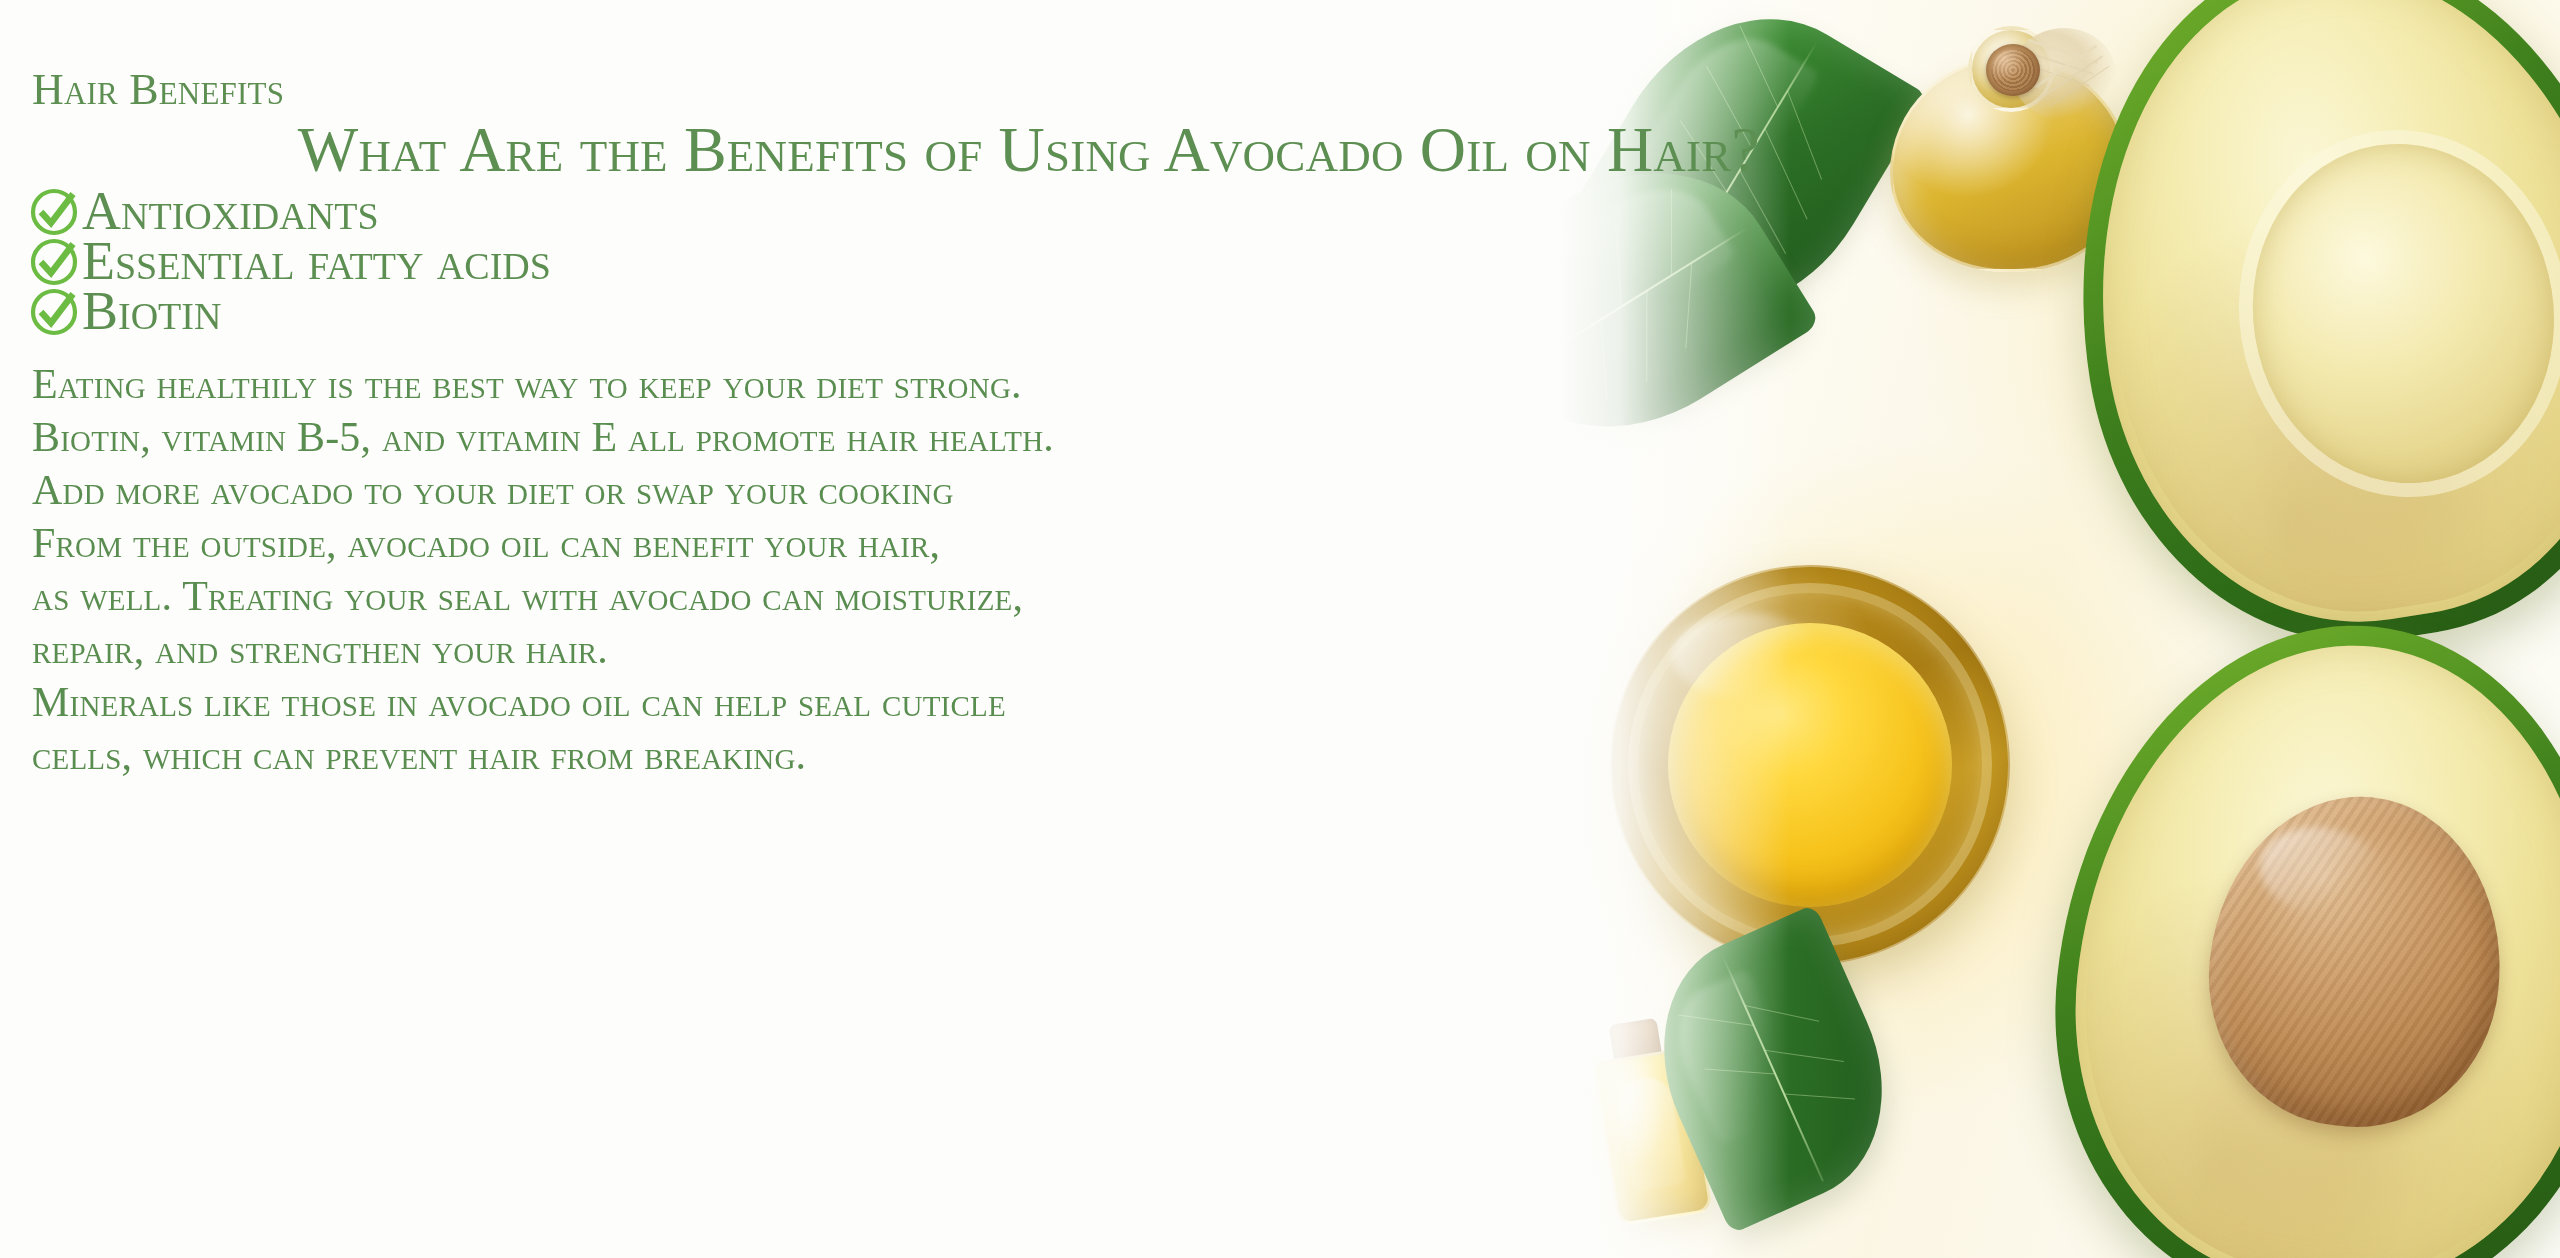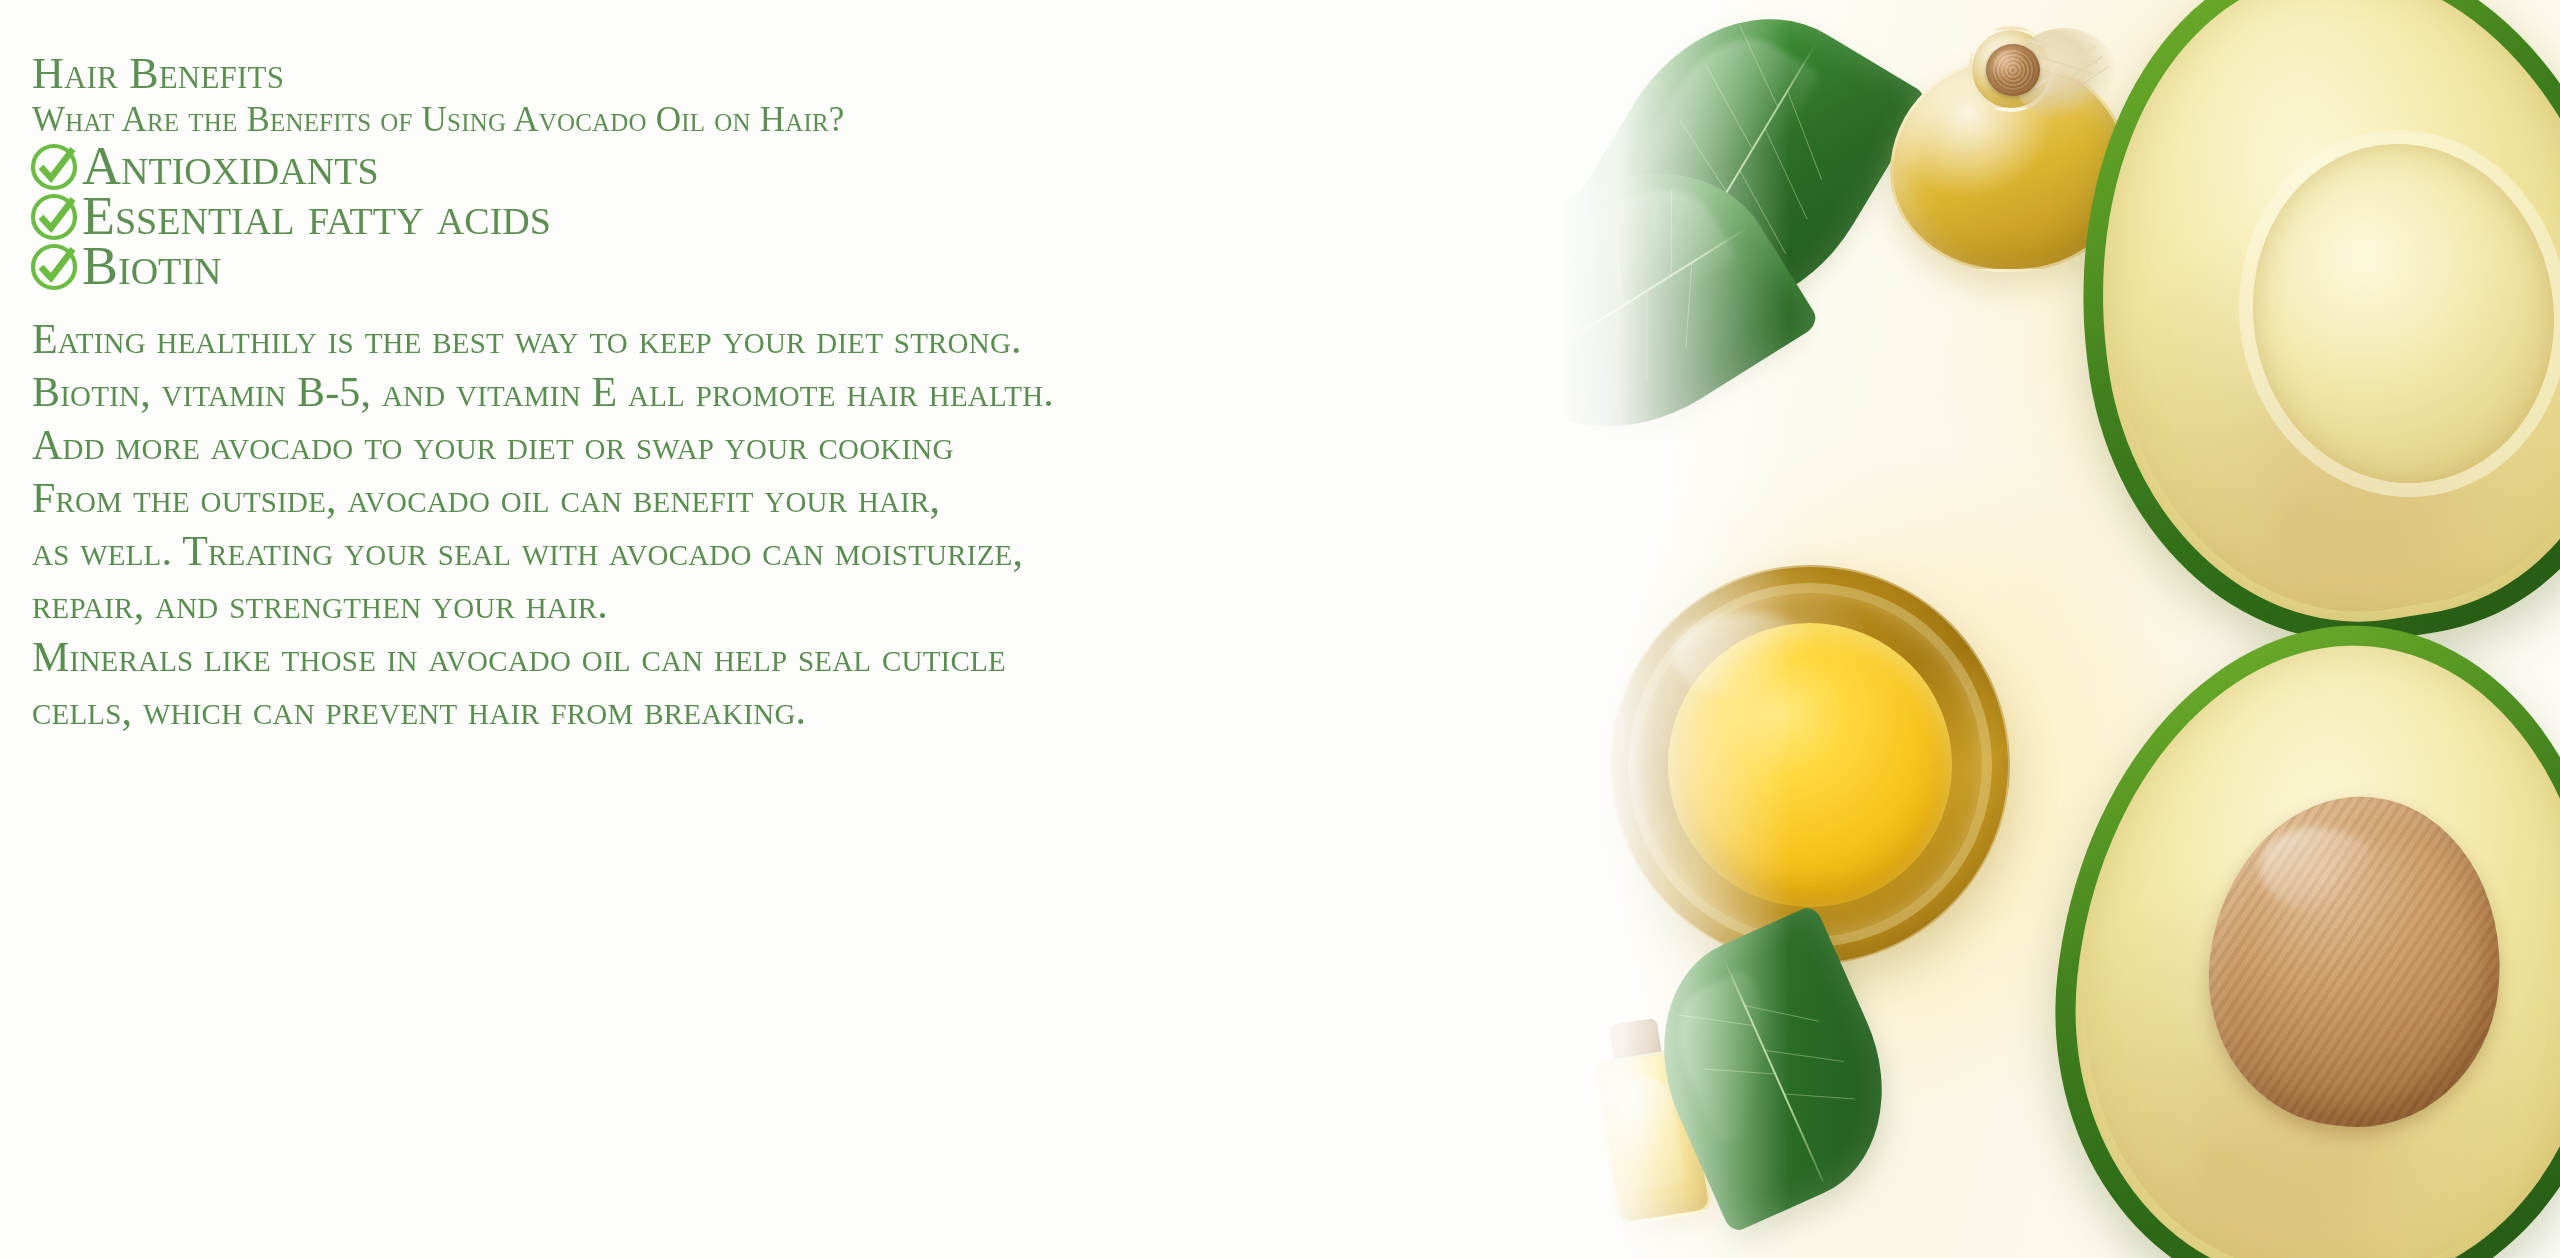--- a/index.html
+++ b/index.html
@@ -251,25 +251,26 @@
     font-family:"Liberation Serif", serif;
     font-variant:small-caps;
     font-feature-settings:"smcp" 1;
     color:#5d8f52;
     letter-spacing:.2px;
     white-space:nowrap;
   }
 
   #kicker {
     font-size:44px; line-height:1.0;
-    margin:12px 0 6px 2px;
+    margin:28px 0 6px 2px;
   }
   #subhead {
-    font-size:35px; line-height:1.0;
+    font-size:64px; line-height:1.0;
     margin:0 0 4px 2px;
+    text-align:right;
   }
 
   
   #benefits { list-style:none; margin:2px 0 0 0; }
   .benefit {
     position:relative;
     height:50px;
     padding-left:52px;
     display:flex; align-items:center;
   }

